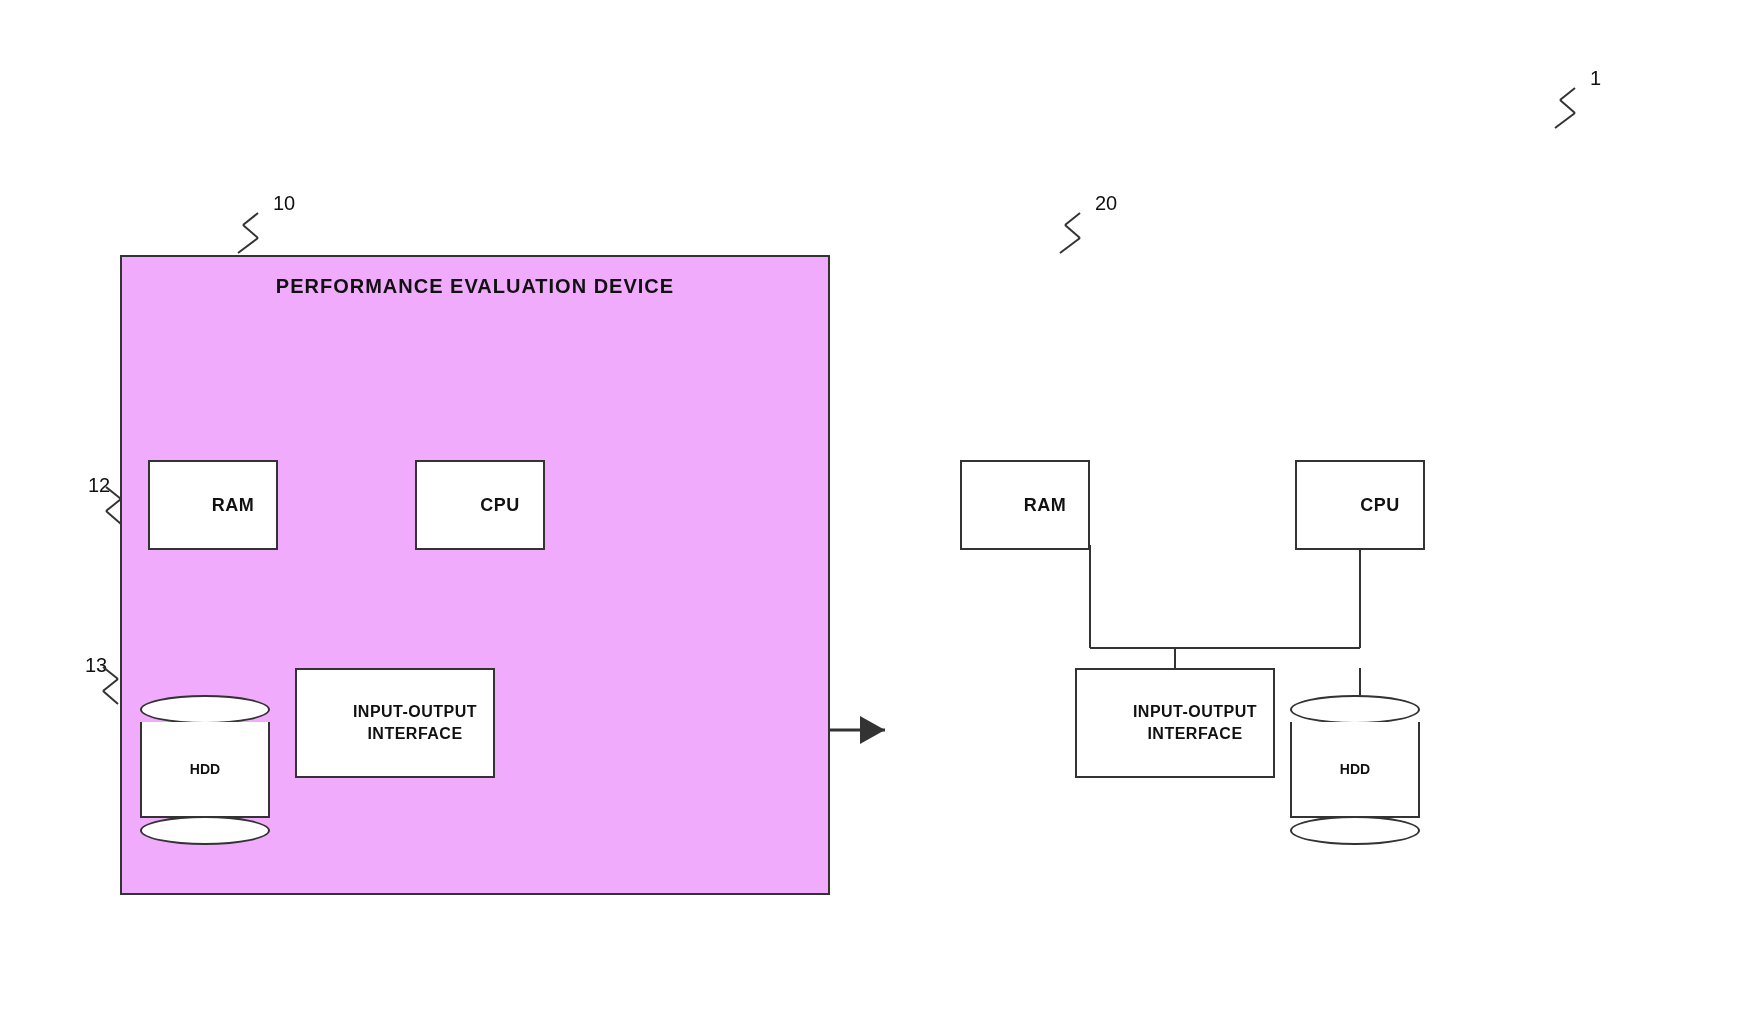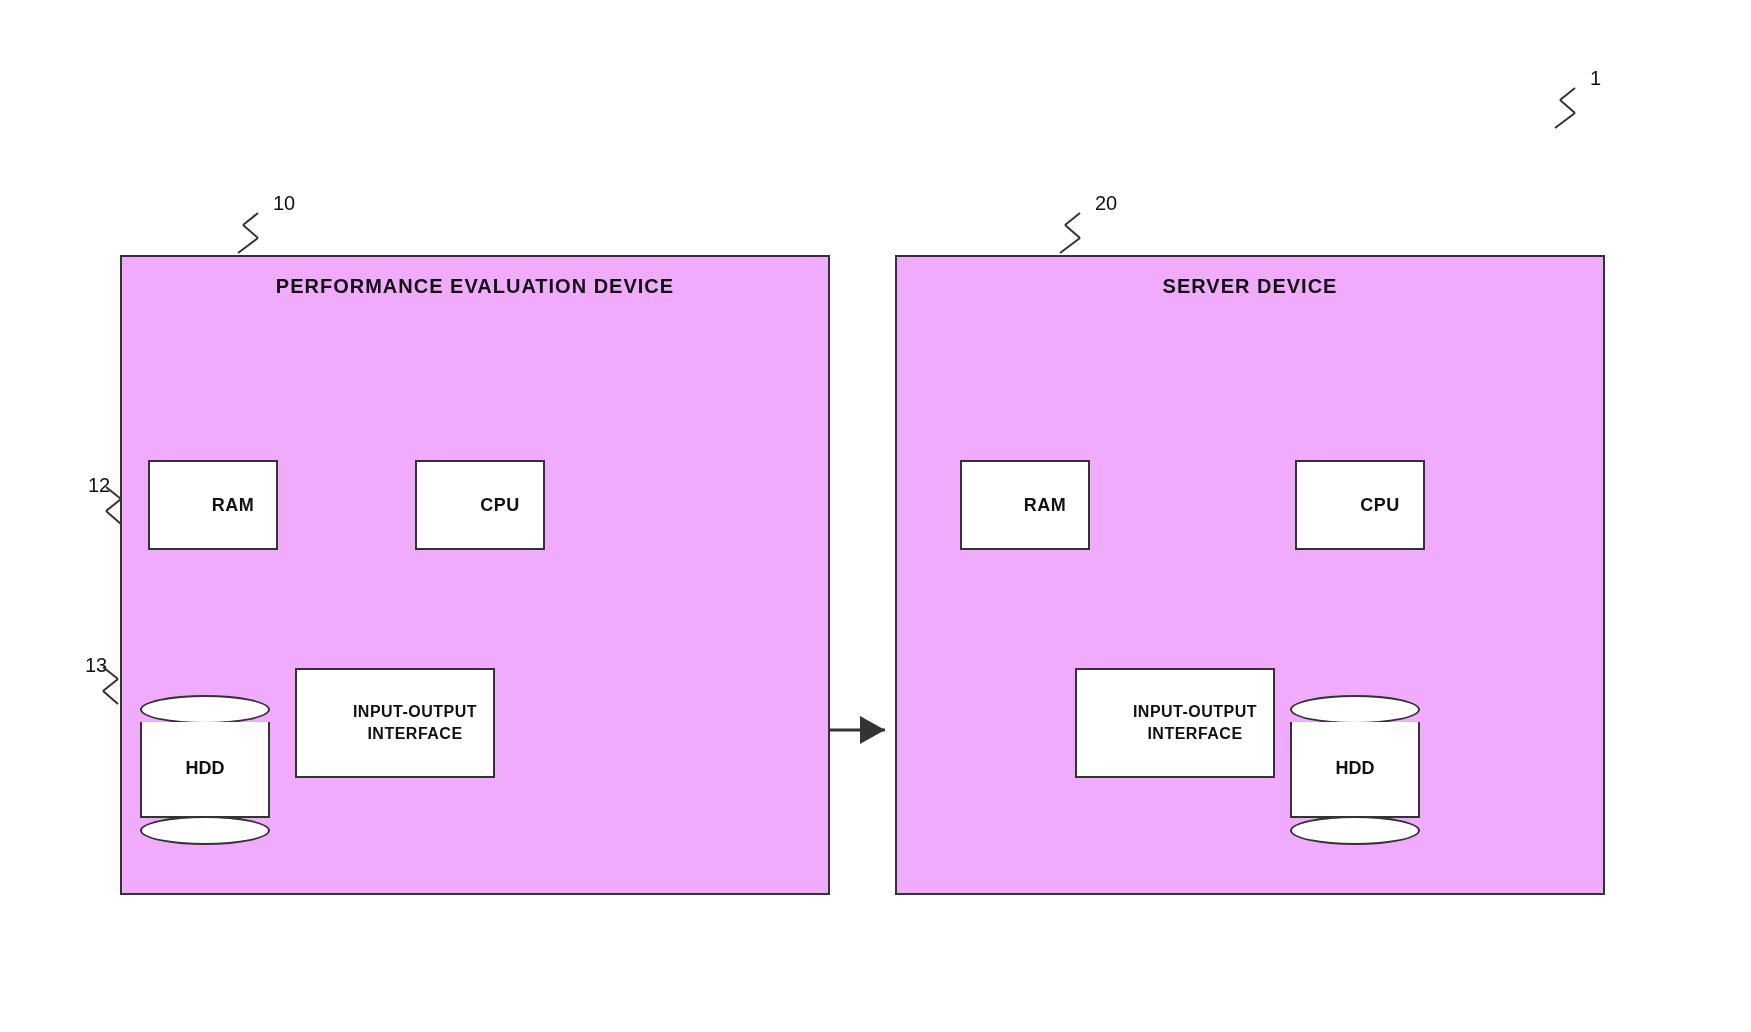--- a/index.html
+++ b/index.html
@@ -64,21 +64,21 @@
     }
 
     .cylinder-body {
       border-left: 2px solid #333;
       border-right: 2px solid #333;
       border-bottom: 2px solid #333;
       background: #fff;
       display: flex;
       align-items: center;
       justify-content: center;
-      font-size: 18px;
+      font-size: 14px;
       font-weight: bold;
       color: #111;
     }
 
     .cylinder-top {
       border: 2px solid #333;
       background: #fff;
       border-radius: 50%;
     }
 
@@ -170,23 +170,20 @@
     <polygon points="660,730 685,716 685,744" fill="#333"></polygon>
 
     <polygon points="885,730 860,716 860,744" fill="#333"></polygon>
 
   </svg>
 
   <div class="device-box" style="left:120px; top:255px; width:710px; height:640px;">
     <div class="device-label">PERFORMANCE EVALUATION DEVICE</div>
   </div>
 
-  <div class="device-box" style="left:895px; top:255px; width:710px; height:640px;">
-    <div class="device-label">SERVER DEVICE</div>
-  </div>
 
   <div class="component-box" style="left:148px; top:460px; width:130px; height:90px;">
     <span>RAM</span>
   </div>
 
   <div class="component-box" style="left:415px; top:460px; width:130px; height:90px;">
     <span>CPU</span>
   </div>
 
   <div class="cylinder" style="left:140px; top:695px; width:130px; height:150px;">

